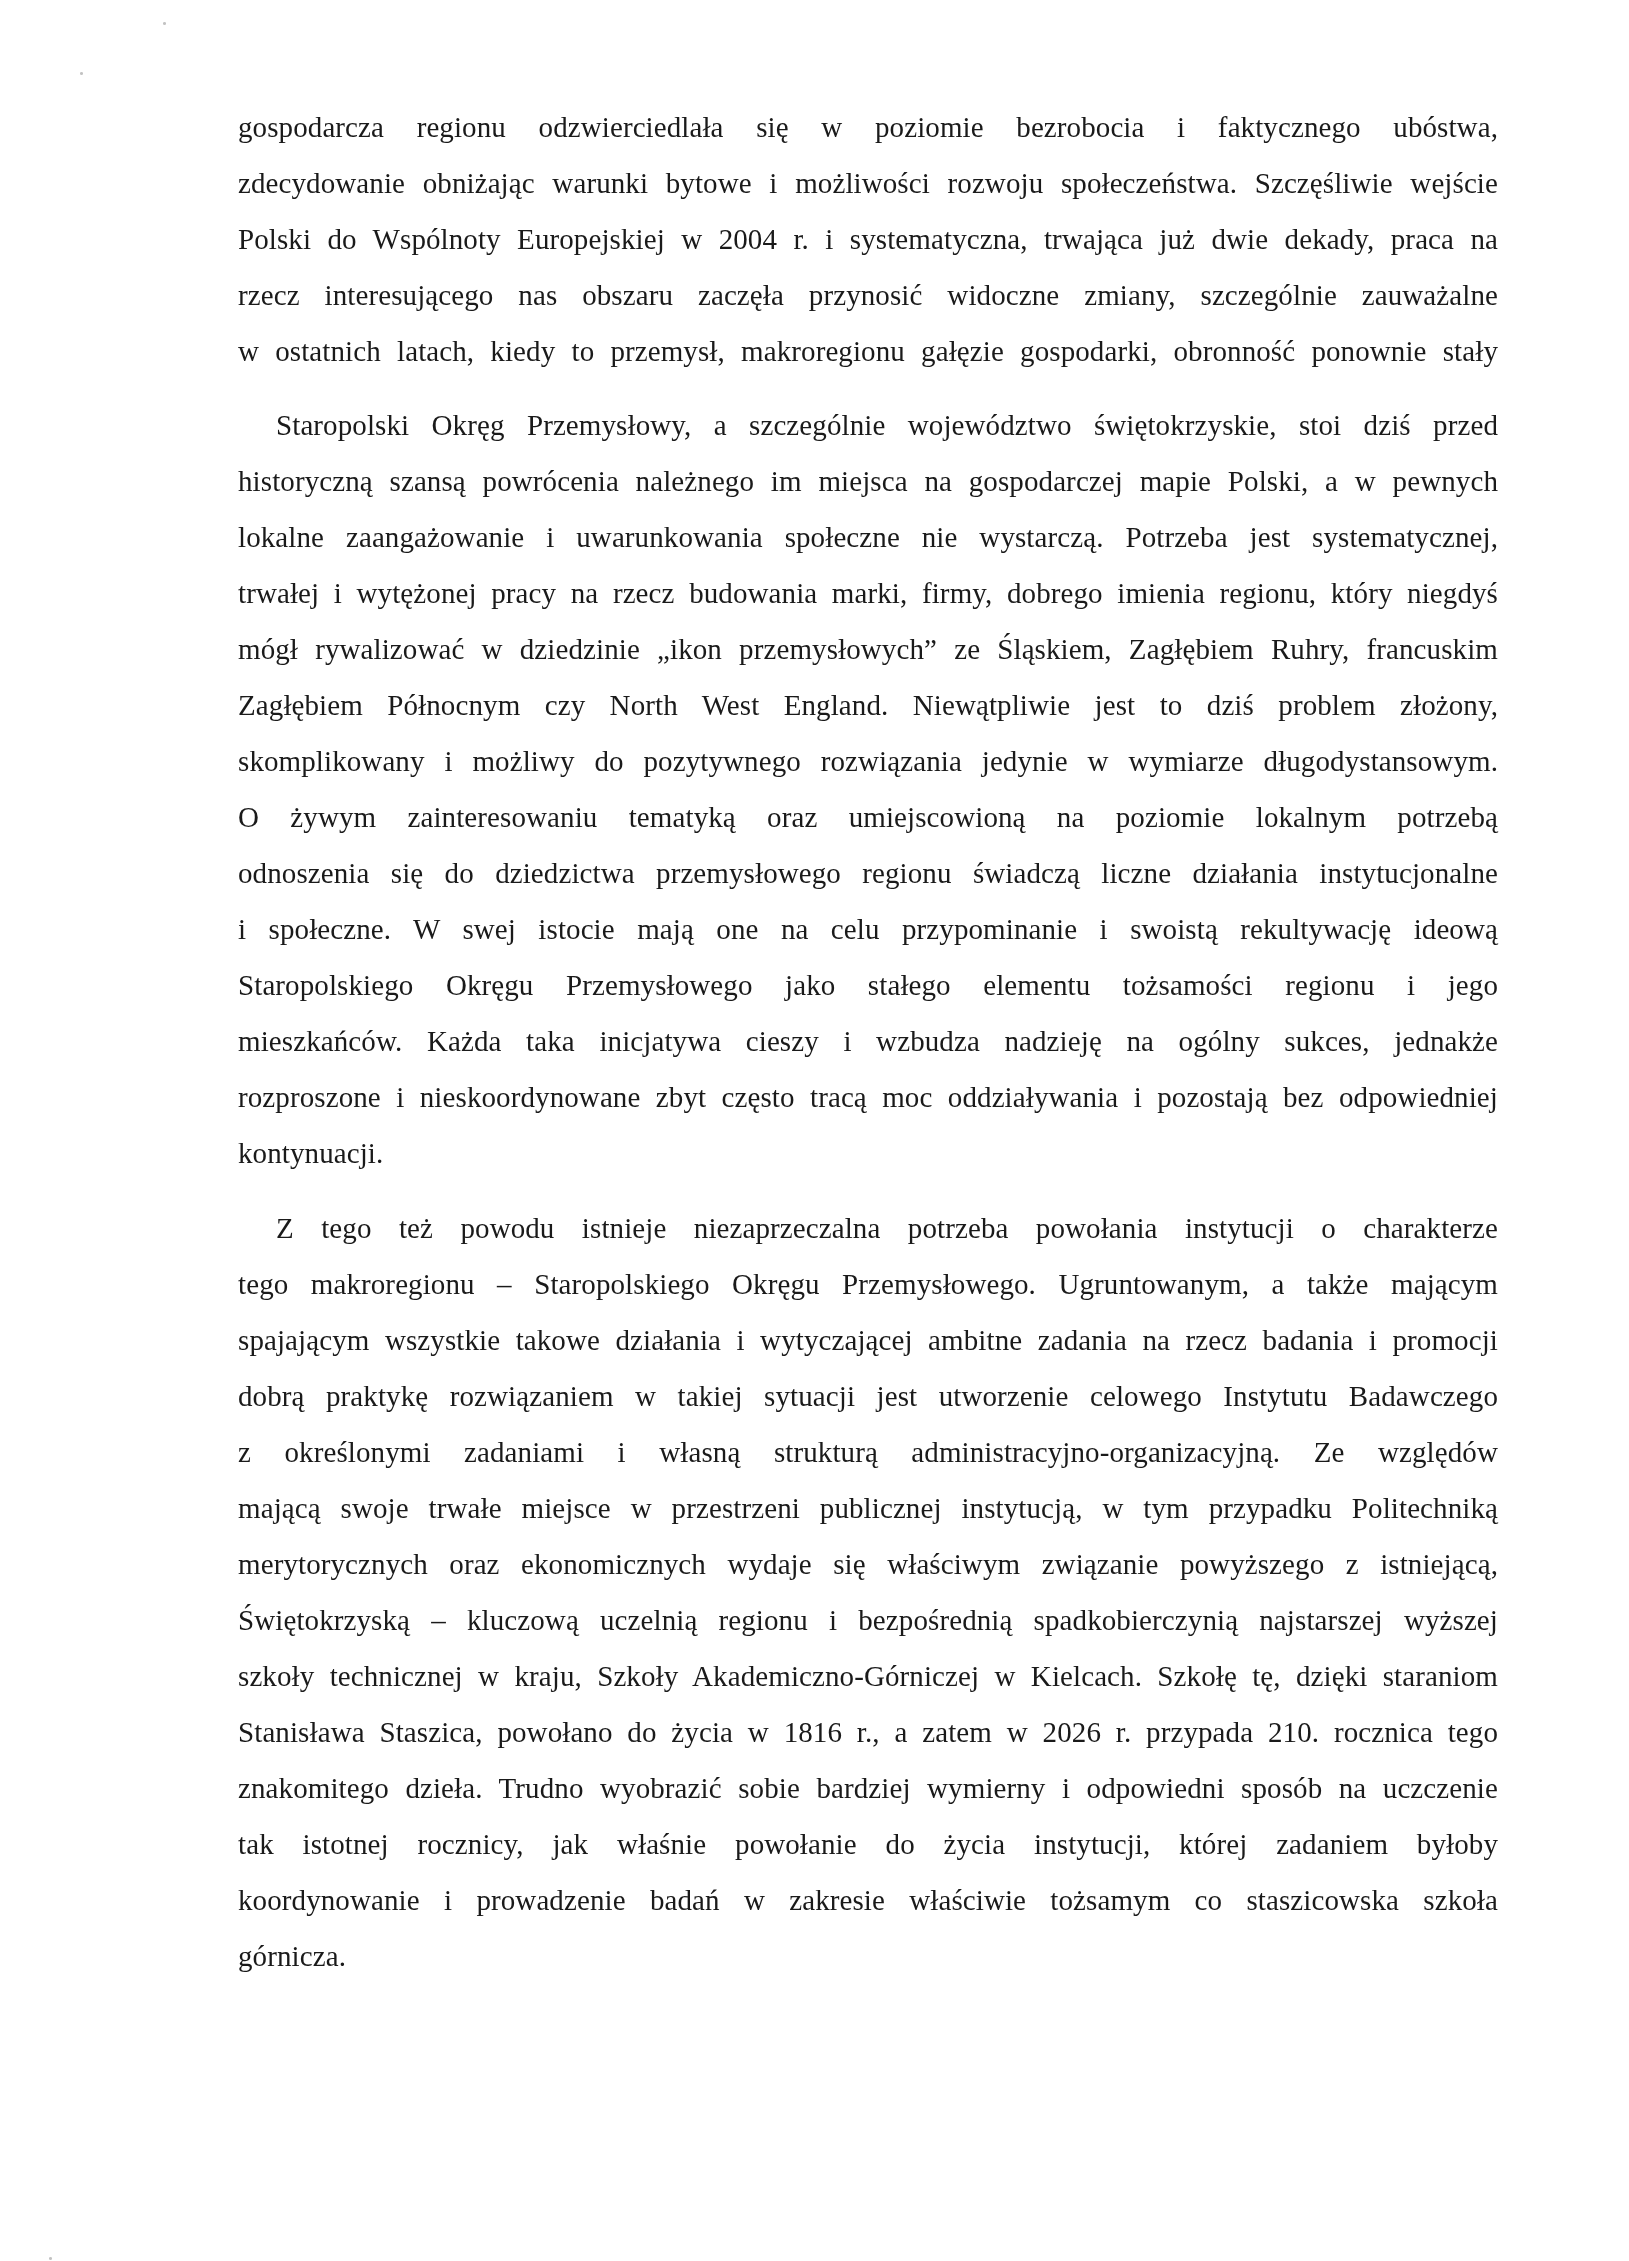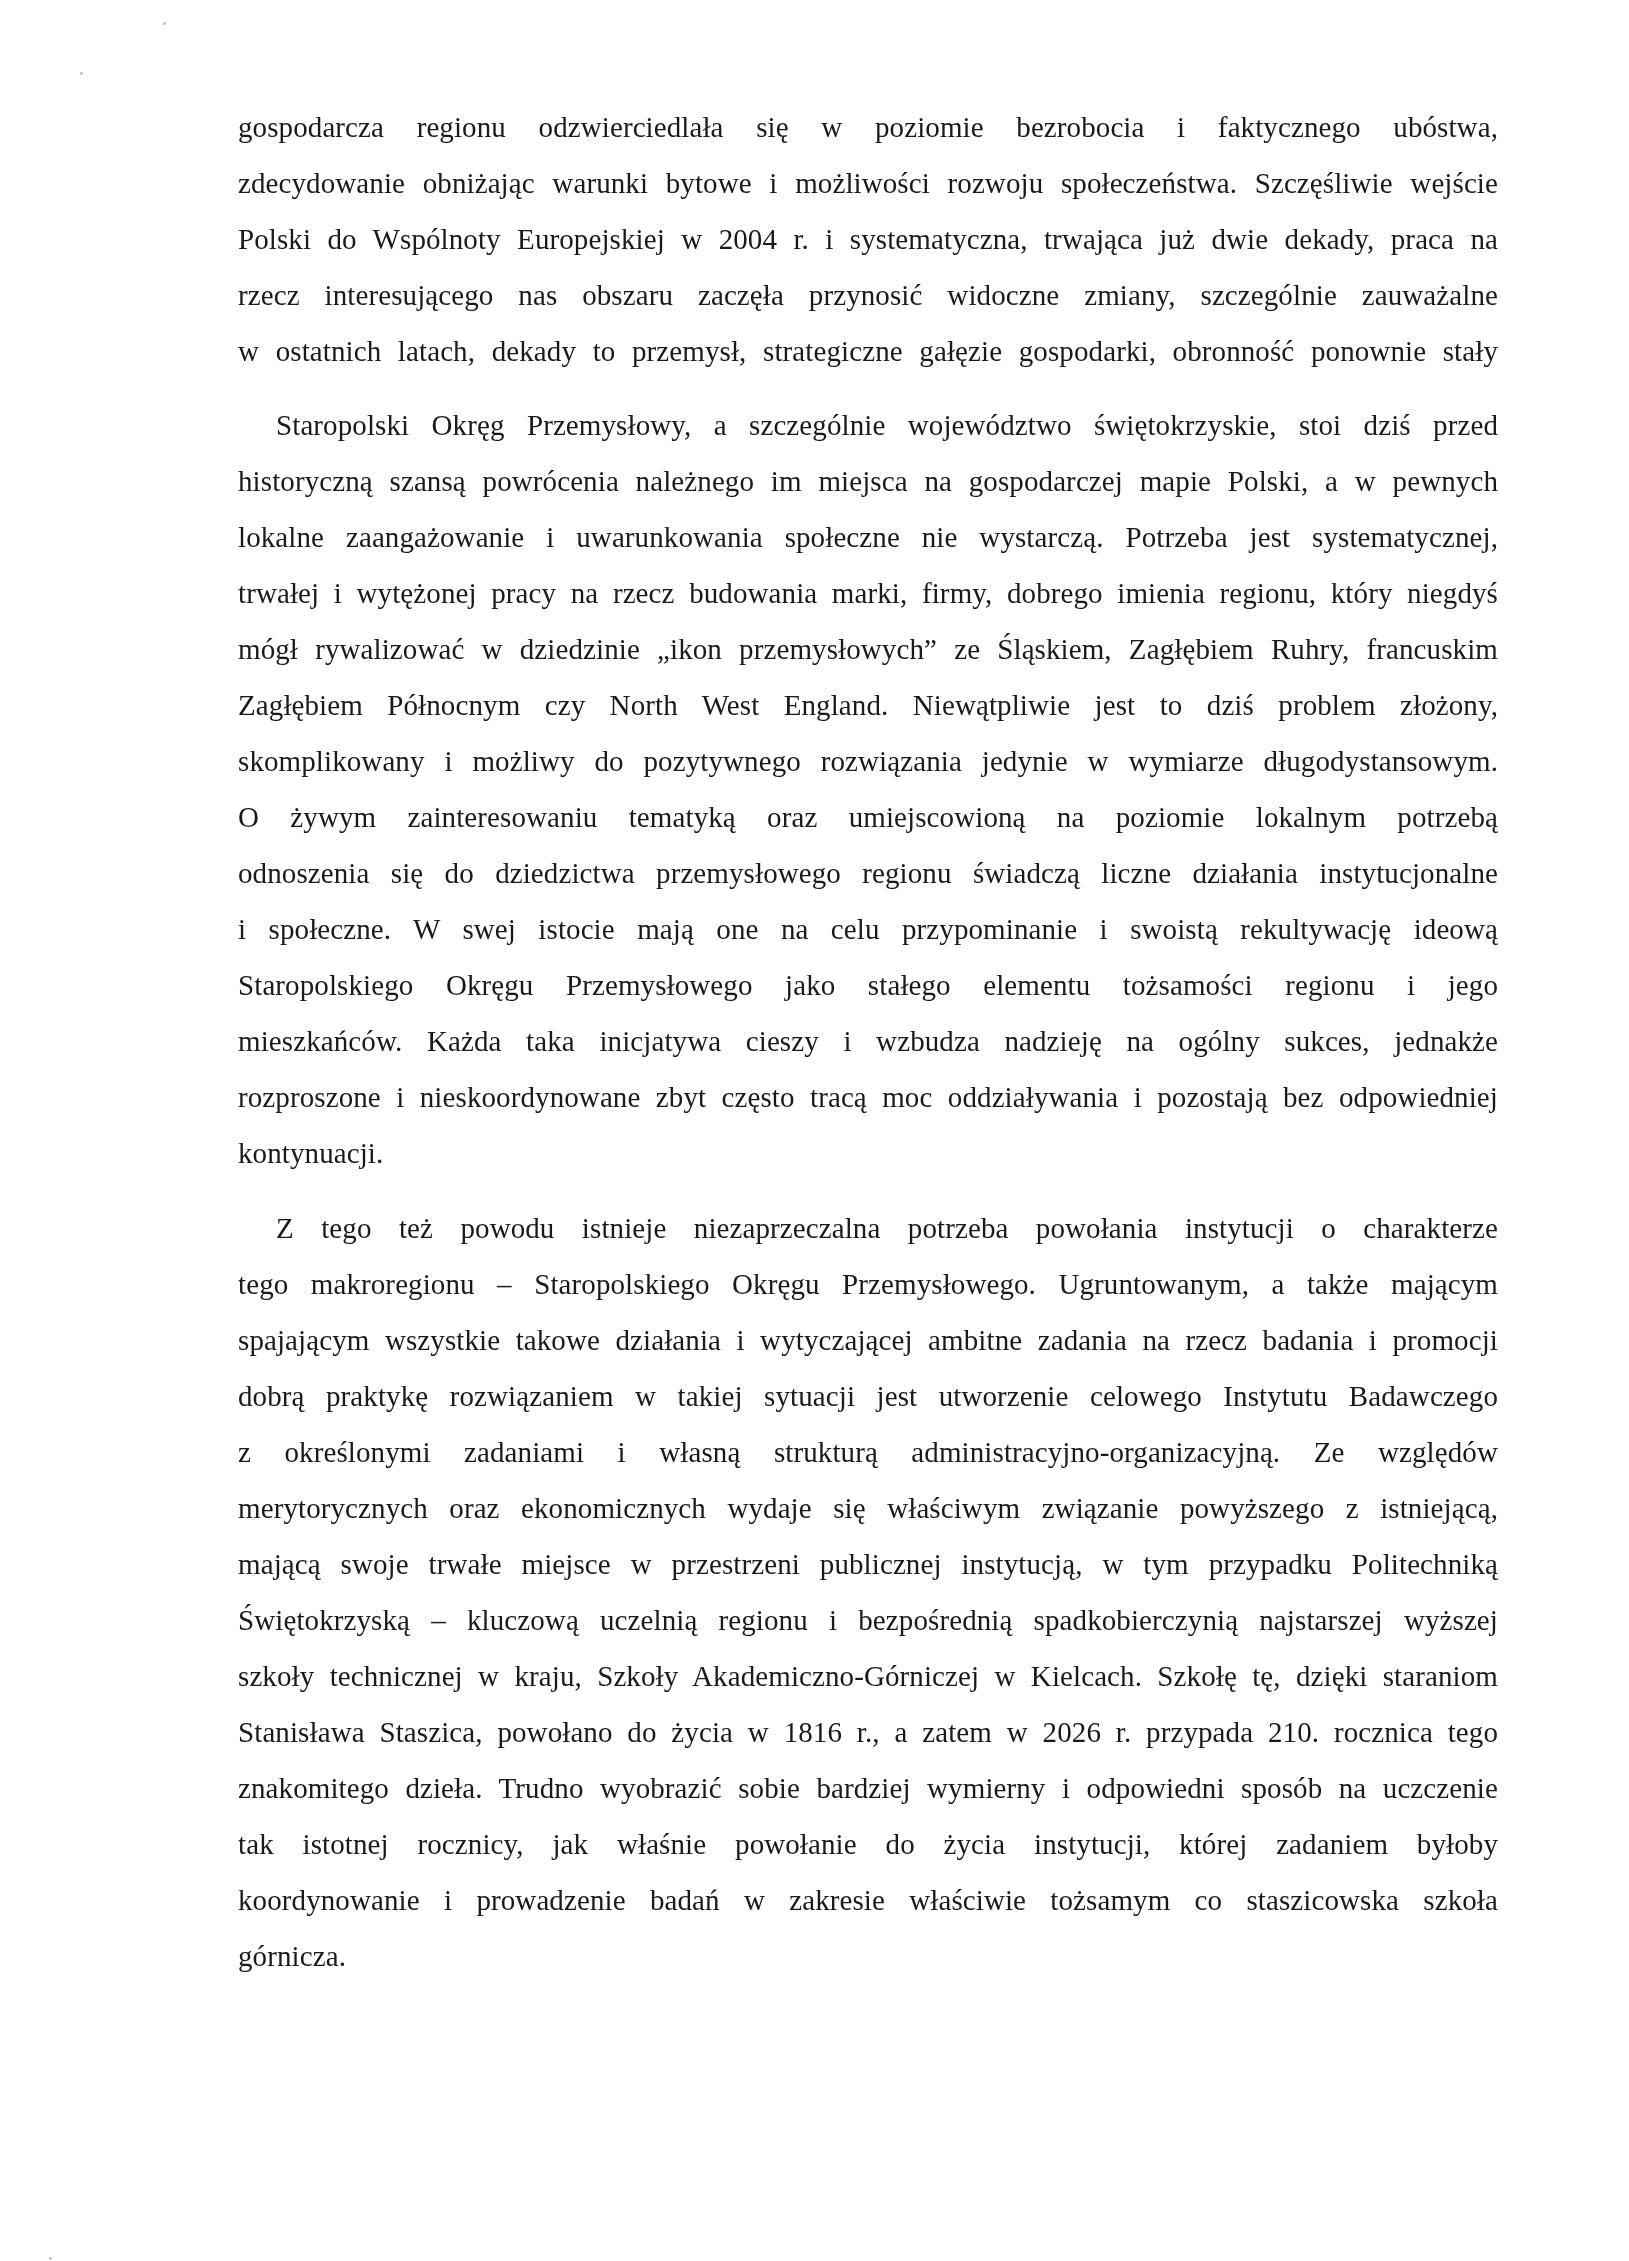--- a/index.html
+++ b/index.html
@@ -56,21 +56,21 @@
 <span class="scan-speck" style="left:80px; top:72px;"></span>
 <span class="scan-speck" style="left:49px; top:2257px;"></span>
 
 <div class="page">
 
   <div class="paragraph">
     <span class="line">gospodarcza regionu odzwierciedlała się w poziomie bezrobocia i faktycznego ubóstwa,</span>
     <span class="line">zdecydowanie obniżając warunki bytowe i możliwości rozwoju społeczeństwa. Szczęśliwie wejście</span>
     <span class="line">Polski do Wspólnoty Europejskiej w 2004 r. i systematyczna, trwająca już dwie dekady, praca na</span>
     <span class="line">rzecz interesującego nas obszaru zaczęła przynosić widoczne zmiany, szczególnie zauważalne</span>
-    <span class="line">w ostatnich latach, dekady to przemysł, strategiczne gałęzie gospodarki, obronność ponownie stały</span>
+    <span class="line">w ostatnich latach, kiedy to przemysł, makroregionu gałęzie gospodarki, obronność ponownie stały</span>
   </div>
 
   <div class="paragraph">
     <span class="line indent">Staropolski Okręg Przemysłowy, a szczególnie województwo świętokrzyskie, stoi dziś przed</span>
     <span class="line">historyczną szansą powrócenia należnego im miejsca na gospodarczej mapie Polski, a w pewnych</span>
     <span class="line">lokalne zaangażowanie i uwarunkowania społeczne nie wystarczą. Potrzeba jest systematycznej,</span>
     <span class="line">trwałej i wytężonej pracy na rzecz budowania marki, firmy, dobrego imienia regionu, który niegdyś</span>
     <span class="line">mógł rywalizować w dziedzinie „ikon przemysłowych” ze Śląskiem, Zagłębiem Ruhry, francuskim</span>
     <span class="line">Zagłębiem Północnym czy North West England. Niewątpliwie jest to dziś problem złożony,</span>
     <span class="line">skomplikowany i możliwy do pozytywnego rozwiązania jedynie w wymiarze długodystansowym.</span>
@@ -82,22 +82,22 @@
     <span class="line">rozproszone i nieskoordynowane zbyt często tracą moc oddziaływania i pozostają bez odpowiedniej</span>
     <span class="line last">kontynuacji.</span>
   </div>
 
   <div class="paragraph">
     <span class="line indent">Z tego też powodu istnieje niezaprzeczalna potrzeba powołania instytucji o charakterze</span>
     <span class="line">tego makroregionu – Staropolskiego Okręgu Przemysłowego. Ugruntowanym, a także mającym</span>
     <span class="line">spajającym wszystkie takowe działania i wytyczającej ambitne zadania na rzecz badania i promocji</span>
     <span class="line">dobrą praktykę rozwiązaniem w takiej sytuacji jest utworzenie celowego Instytutu Badawczego</span>
     <span class="line">z określonymi zadaniami i własną strukturą administracyjno-organizacyjną. Ze względów</span>
+    <span class="line">mającą swoje trwałe miejsce w przestrzeni publicznej instytucją, w tym przypadku Politechniką</span>
     <span class="line">merytorycznych oraz ekonomicznych wydaje się właściwym związanie powyższego z istniejącą,</span>
-    <span class="line">mającą swoje trwałe miejsce w przestrzeni publicznej instytucją, w tym przypadku Politechniką</span>
     <span class="line">Świętokrzyską – kluczową uczelnią regionu i bezpośrednią spadkobierczynią najstarszej wyższej</span>
     <span class="line">szkoły technicznej w kraju, Szkoły Akademiczno-Górniczej w Kielcach. Szkołę tę, dzięki staraniom</span>
     <span class="line">Stanisława Staszica, powołano do życia w 1816 r., a zatem w 2026 r. przypada 210. rocznica tego</span>
     <span class="line">znakomitego dzieła. Trudno wyobrazić sobie bardziej wymierny i odpowiedni sposób na uczczenie</span>
     <span class="line">tak istotnej rocznicy, jak właśnie powołanie do życia instytucji, której zadaniem byłoby</span>
     <span class="line">koordynowanie i prowadzenie badań w zakresie właściwie tożsamym co staszicowska szkoła</span>
     <span class="line last">górnicza.</span>
   </div>
 
 </div>

